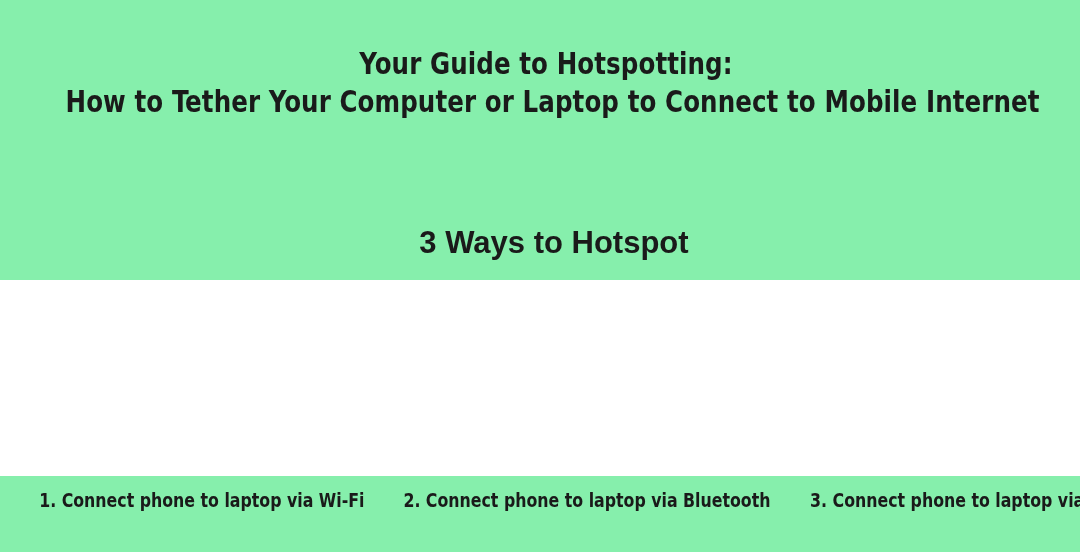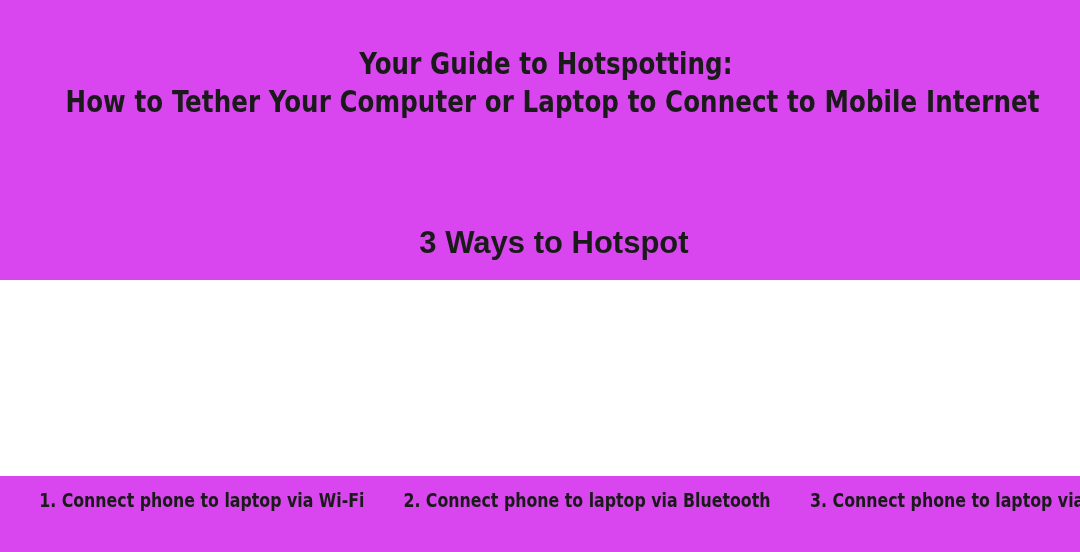--- a/index.html
+++ b/index.html
@@ -12,21 +12,21 @@
     height: 552px;
     background: #ffffff;
     font-family: "Liberation Sans", sans-serif;
     overflow: hidden;
   }
 
   .infographic {
     position: relative;
     width: 1080px;
     height: 552px;
-    background: #d946ef;
+    background: #86efac;
   }
 
   
   .title-block {
     position: absolute;
     left: 0;
     top: 44px;
     width: 1092px;
     text-align: center;
   }

